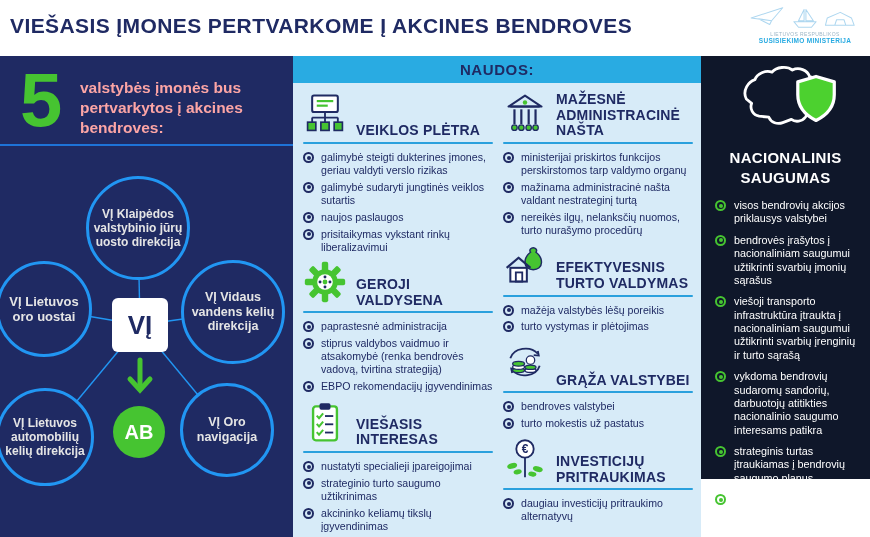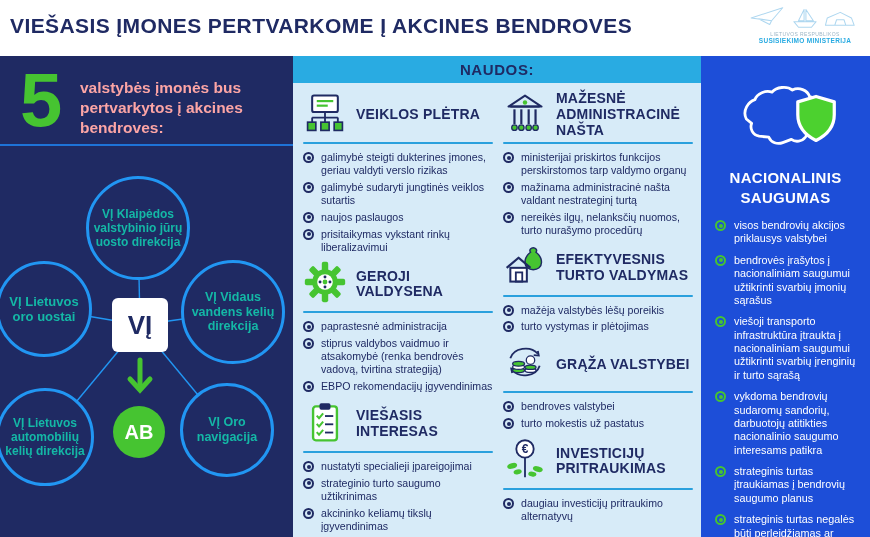--- a/index.html
+++ b/index.html
@@ -17,49 +17,49 @@
 
   
   .left-panel { position:absolute; top:56px; left:0; width:293px; height:481px; background:#1f2a63; }
   .count { position:absolute; left:20px; top:6px; font-size:76px; line-height:1; font-weight:700; color:#46c431; }
   .intro-text { position:absolute; left:80px; top:22px; width:195px; font-size:15.5px; font-weight:600; color:#fca5a5; line-height:1.28; }
   .divider { position:absolute; left:0; top:88px; width:293px; height:2px; background:#1e73d8; }
   .diagram { position:absolute; inset:0; }
   .connectors { position:absolute; left:0; top:0; }
   .circle { position:absolute; border:3px solid #2196f3; border-radius:50%; background:#1f2a63;
             display:flex; align-items:center; justify-content:center; text-align:center;
-            color:#14b8a6; font-weight:700; line-height:1.18; padding:4px; }
+            color:#e5e5e5; font-weight:700; line-height:1.18; padding:4px; }
   .c1 { left:86px;  top:120px; width:104px; height:104px; font-size:12px; }
   .c2 { left:-4px;  top:205px; width:96px;  height:96px;  font-size:13px; }
   .c3 { left:181px; top:204px; width:104px; height:104px; font-size:12.5px; }
   .c4 { left:-4px;  top:332px; width:98px;  height:98px;  font-size:12px; }
   .c5 { left:180px; top:327px; width:94px;  height:94px;  font-size:12.5px; }
   .vi-box { position:absolute; left:112px; top:242px; width:56px; height:54px; background:#ffffff; border-radius:6px;
             display:flex; align-items:center; justify-content:center; font-size:26px; font-weight:800; color:#1f2a63; }
   .ab-circle { position:absolute; left:113px; top:350px; width:52px; height:52px; border-radius:50%; background:#46c431;
             display:flex; align-items:center; justify-content:center; font-size:20px; font-weight:800; color:#fff; }
 
   
   .mid-panel { position:absolute; top:56px; left:293px; width:408px; height:481px; background:#d7ebf8; }
   .naudos-bar { height:27px; background:#29abe2; display:flex; align-items:center; justify-content:center;
             font-size:15px; font-weight:800; color:#1f2a63; letter-spacing:.6px; }
   .cols { display:flex; gap:10px; padding:8px 8px 0 10px; }
   .col { width:195px; }
   .section { margin-bottom:7px; }
-  .sec-head { display:flex; align-items:center; gap:9px; min-height:46px; }
+  .sec-head { display:flex; align-items:flex-end; gap:9px; min-height:46px; }
   .sec-head svg { width:44px; height:44px; flex:0 0 44px; }
   .sec-title { font-size:14px; font-weight:800; color:#1f2a63; line-height:1.12; letter-spacing:.2px; max-width:138px; }
   .sec-rule { height:2px; background:#2aa0dd; margin:3px 0 7px; border-radius:1px; }
   .b-item { display:flex; gap:7px; margin-bottom:4px; }
   .b-dot { flex:0 0 11px; width:11px; height:11px; margin-top:1px; border:2px solid #1f2a63; border-radius:50%; position:relative; }
   .b-dot::after { content:""; position:absolute; left:1.5px; top:1.5px; width:4px; height:4px; border-radius:50%; background:#1f2a63; }
   .b-text { font-size:10.6px; color:#1f2a63; font-weight:500; line-height:1.22; }
 
   
-  .right-panel { position:absolute; top:56px; left:701px; width:169px; height:481px; background:#1d4ed8; padding-top:20px; }
+  .right-panel { position:absolute; top:56px; left:701px; width:169px; height:423px; background:#0f172a; padding-top:0; }
   .map-wrap { display:flex; justify-content:center; }
   .security-title { font-size:15px; font-weight:800; color:#fff; text-align:center; line-height:1.3; margin:6px 6px 12px; letter-spacing:.3px; }
   .s-item { display:flex; gap:8px; margin:0 10px 8px 14px; }
   .s-dot { flex:0 0 11px; width:11px; height:11px; margin-top:1px; border:2px solid #46c431; border-radius:50%; position:relative; }
   .s-dot::after { content:""; position:absolute; left:1.5px; top:1.5px; width:4px; height:4px; border-radius:50%; background:#46c431; }
   .s-text { font-size:10.8px; color:#fff; font-weight:500; line-height:1.24; }
 </style>
 </head>
 <body>
 

